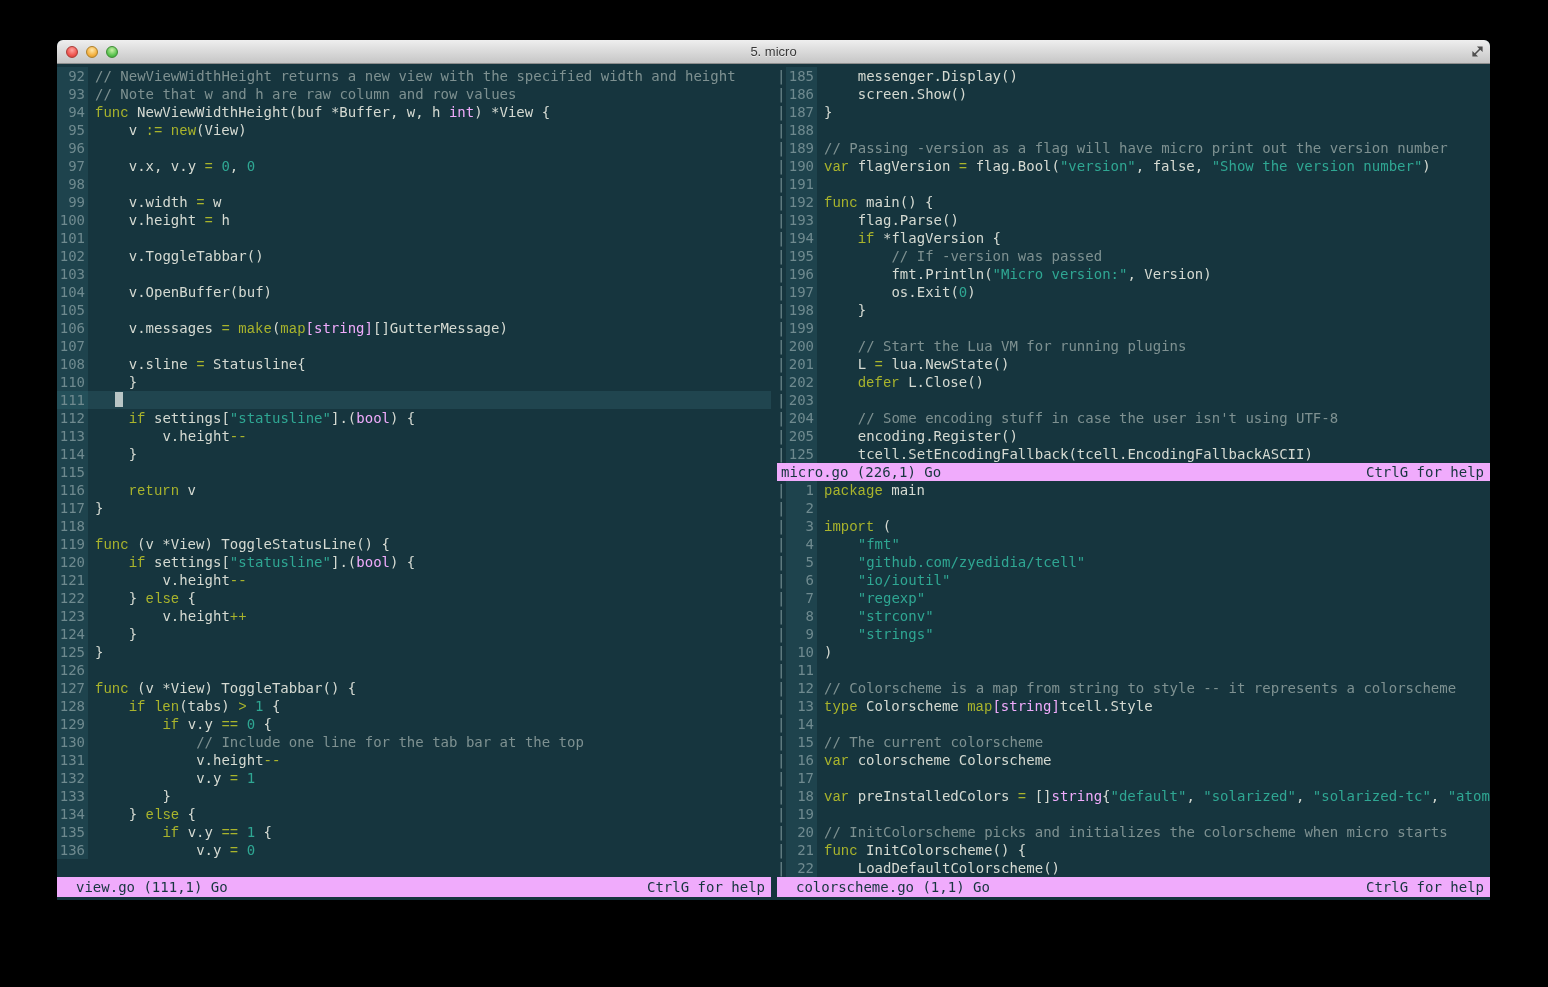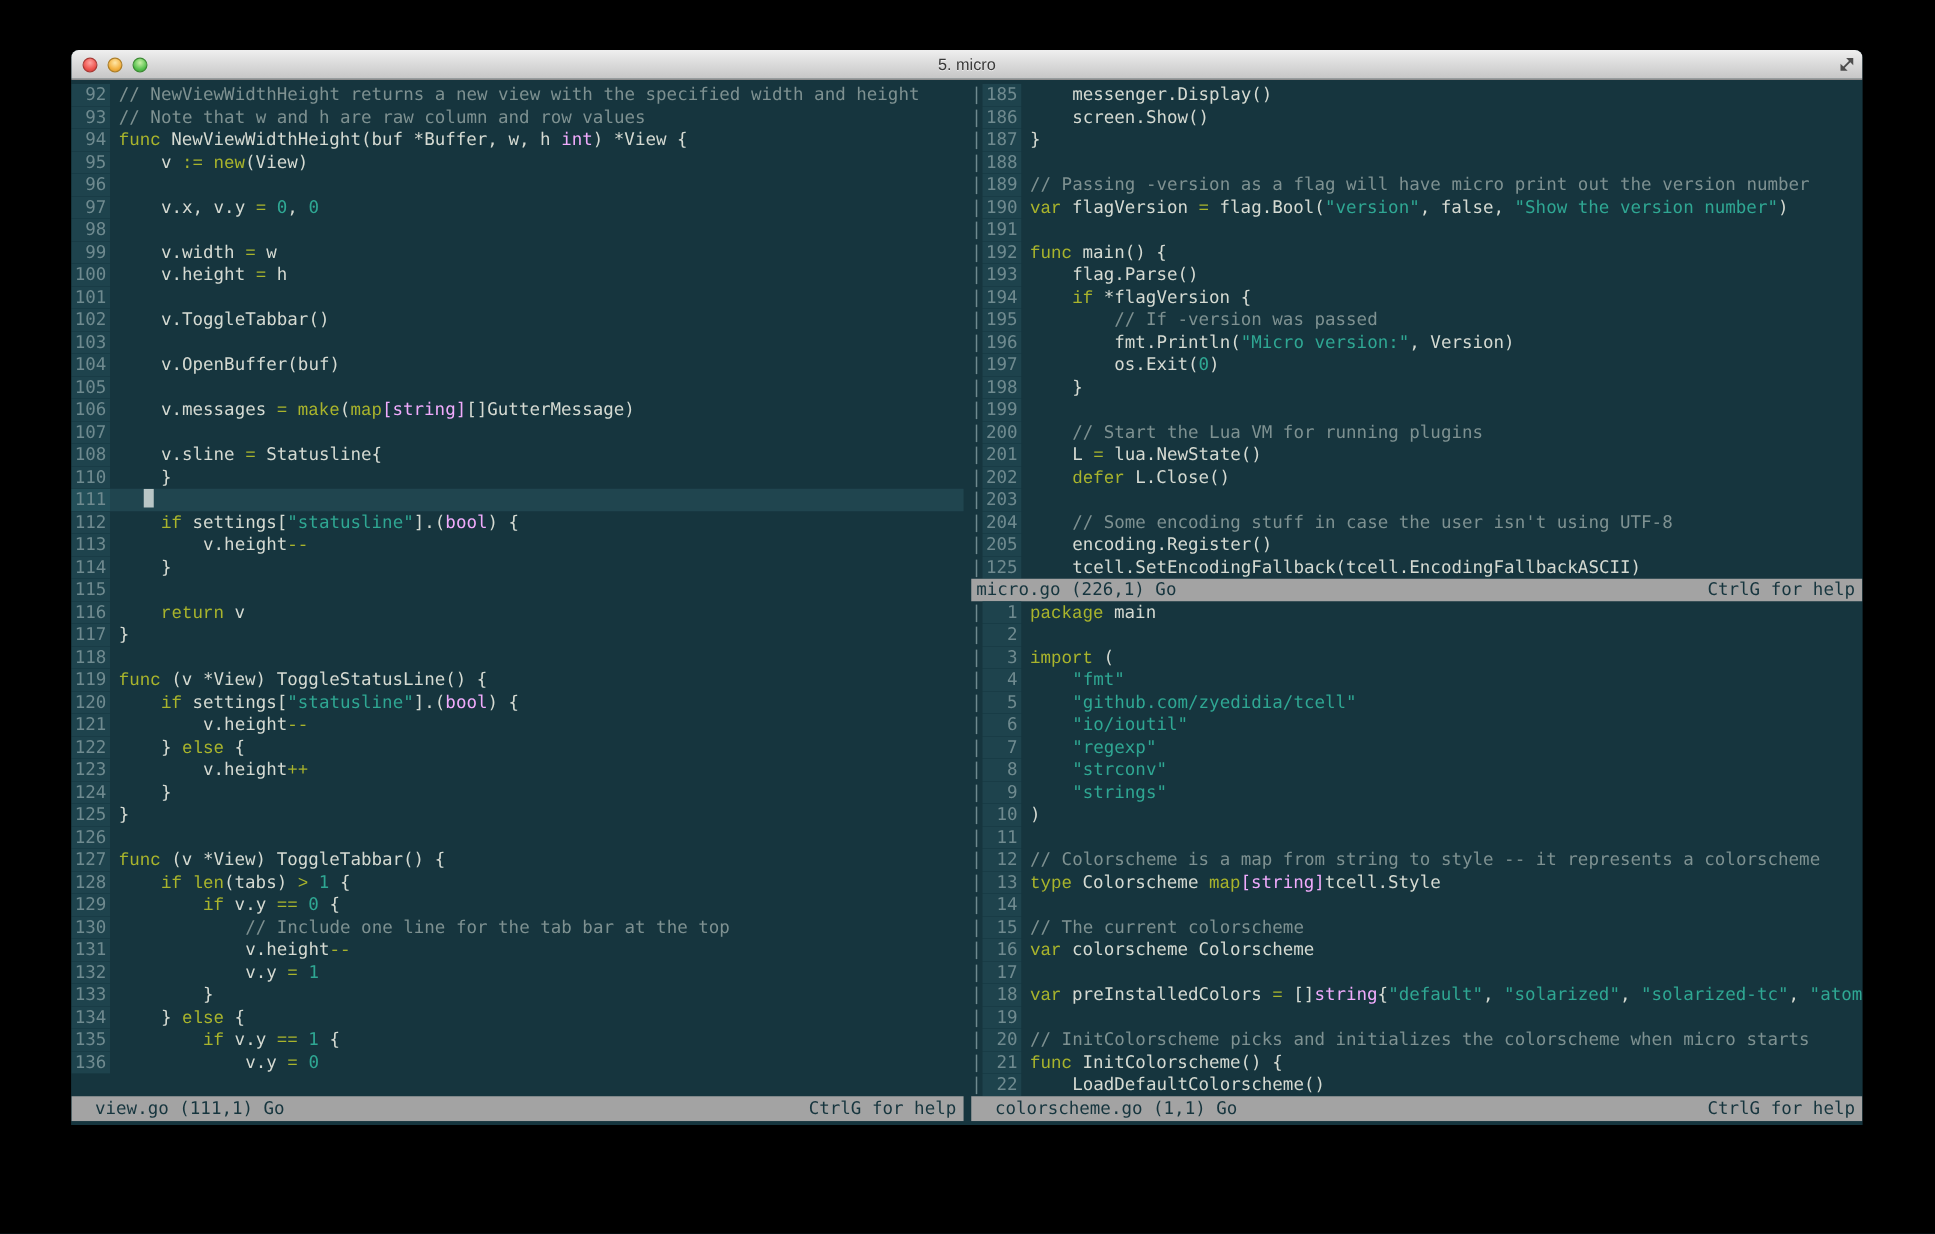--- a/index.html
+++ b/index.html
@@ -51,21 +51,21 @@
   .code{padding-left:7px;white-space:pre;}
   .cursor{display:inline-block;width:8px;height:15px;background:#b9c6c6;vertical-align:-2px;}
   .tok-p{color:#d5dad2;}
   .tok-k{color:#a9b42c;font-family:Liberation Mono, monospace;}
   .tok-t{color:#f0abfc;}
   .tok-s{color:#2fa793;}
   .tok-n{color:#2fa793;}
   .tok-c{color:#7e9191;}
   
   .statusbar{
-    background:#a3a3a3;color:#16353e;height:18px;line-height:18px;
+    background:#f0abfc;color:#16353e;height:18px;line-height:18px;
     display:flex;justify-content:space-between;white-space:pre;flex:none;
     padding:0 6px 0 4px;overflow:hidden;align-items:center;
   }
   .statusbar.bottom{height:20px;line-height:20px;margin-top:auto;padding-left:19px;}
 </style>
 </head>
 <body>
 
 <div class="window">
 

